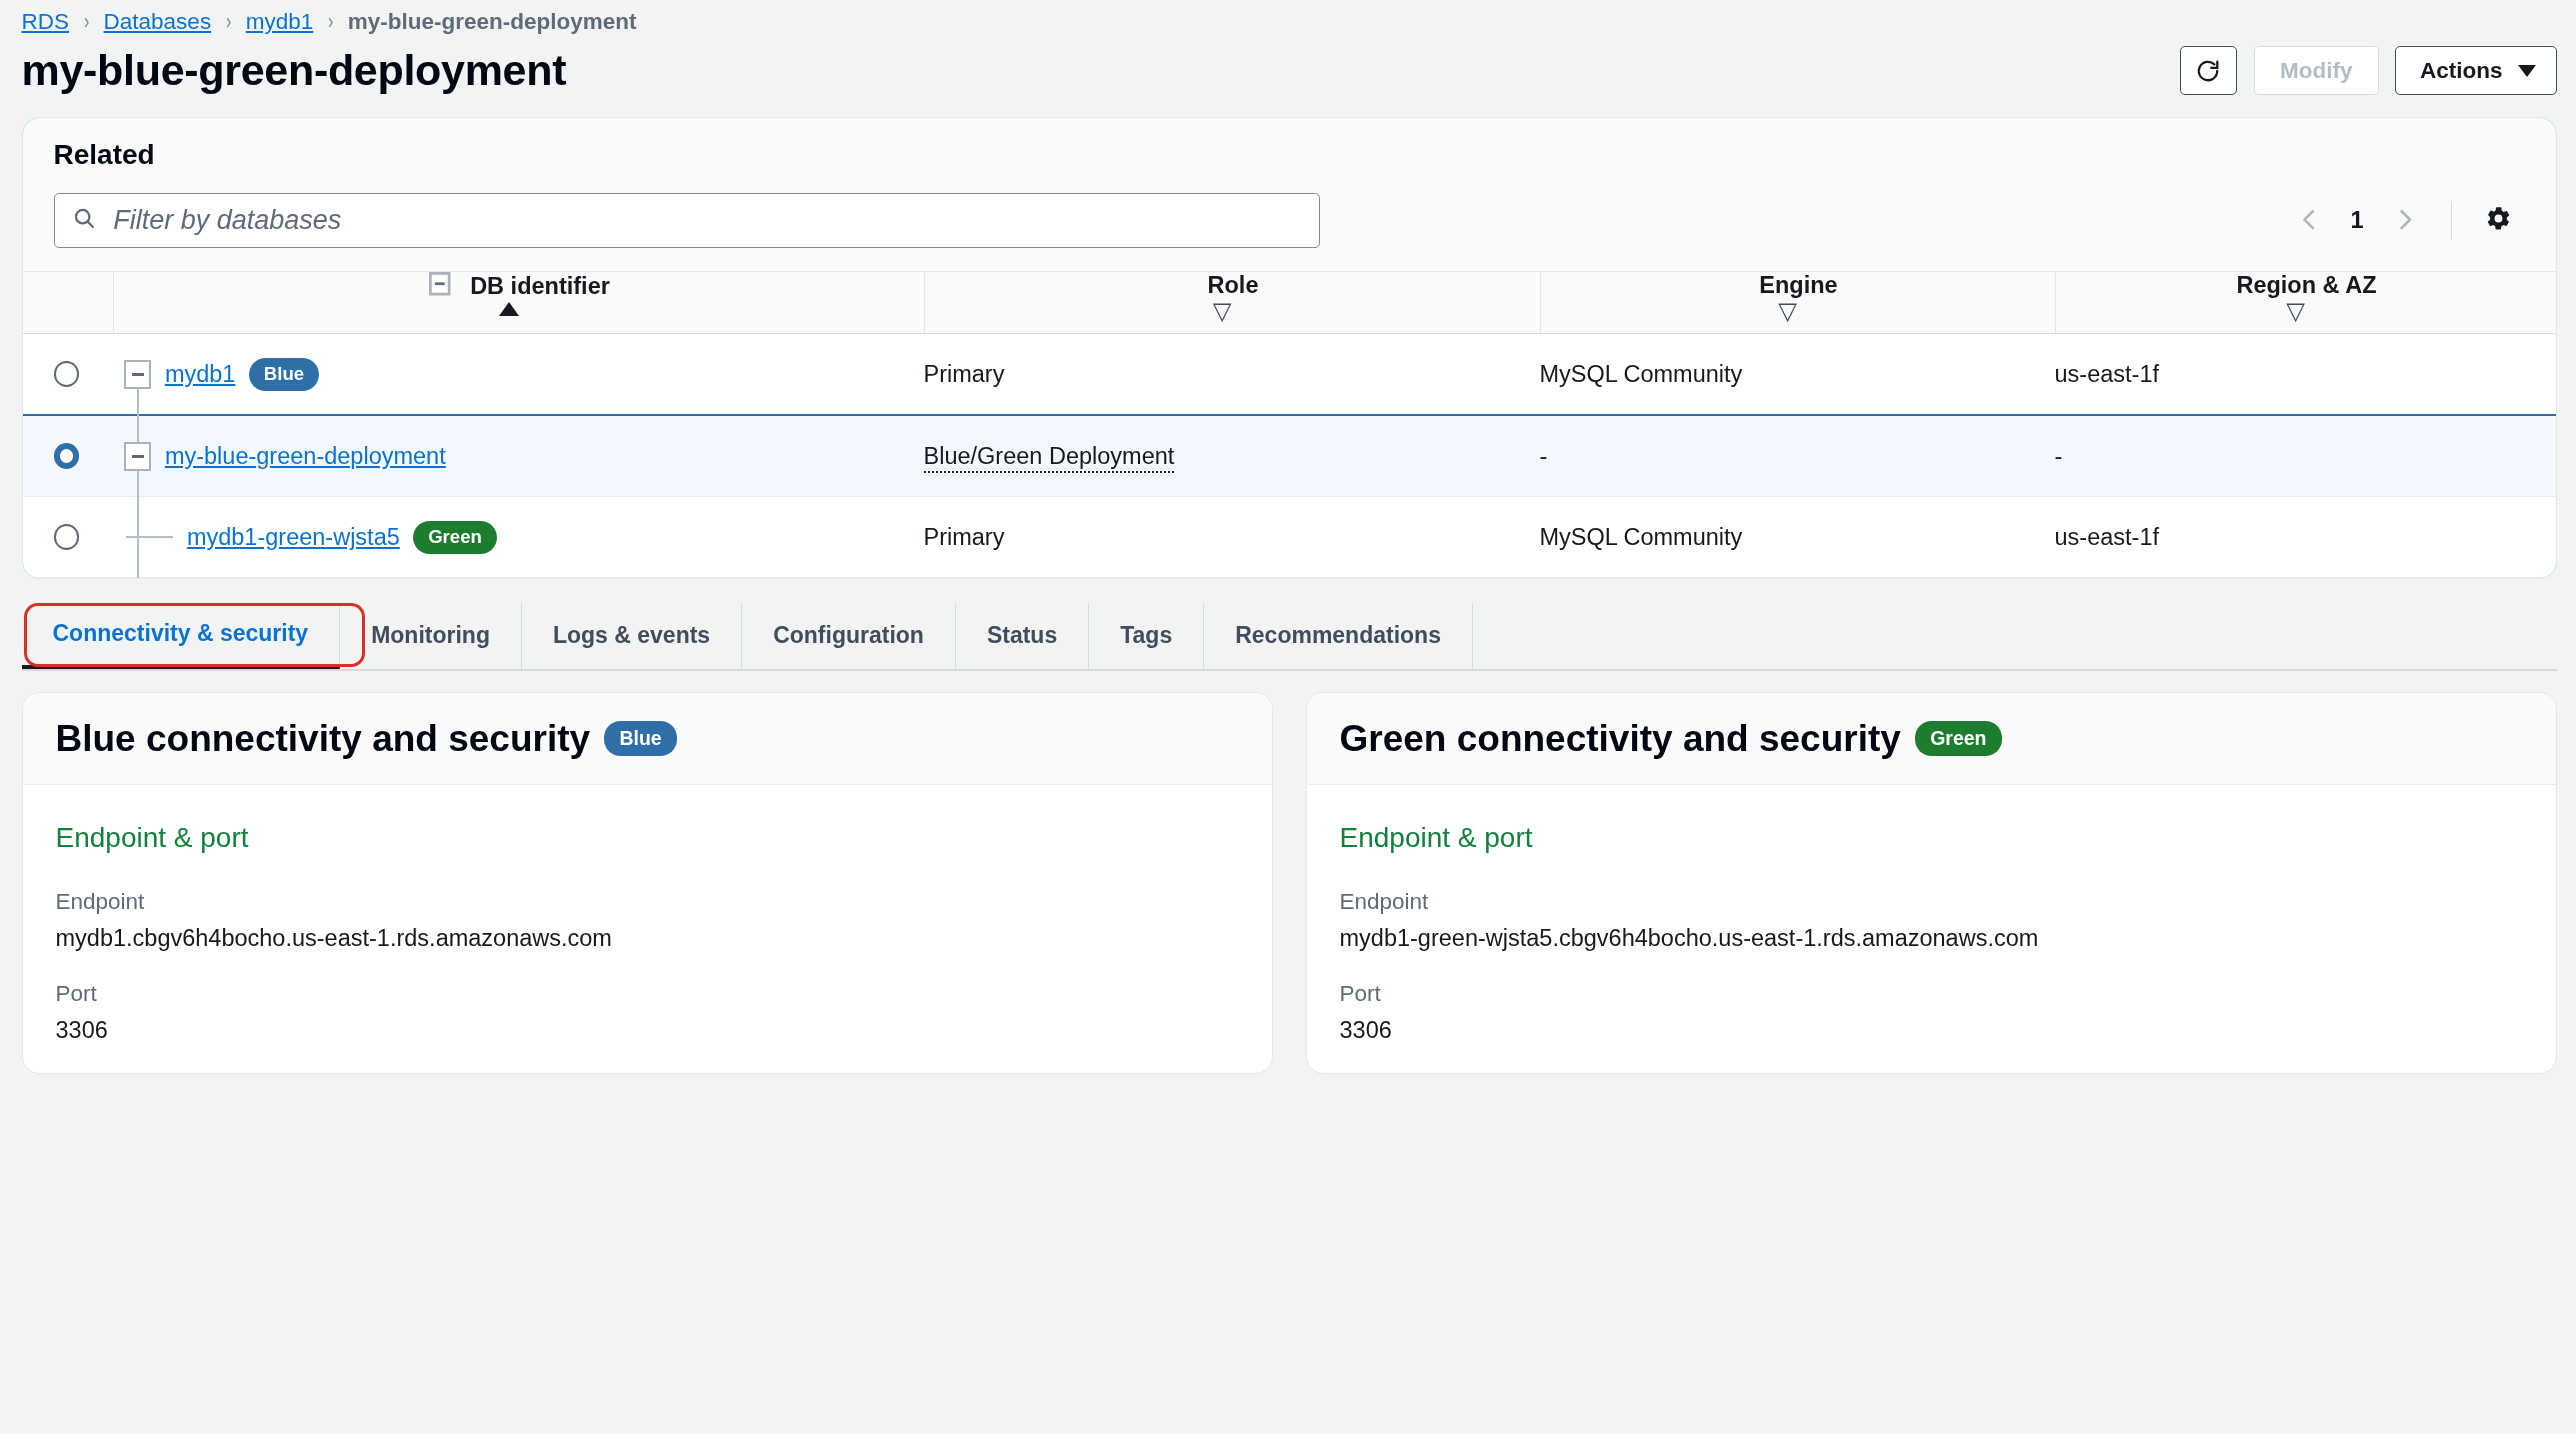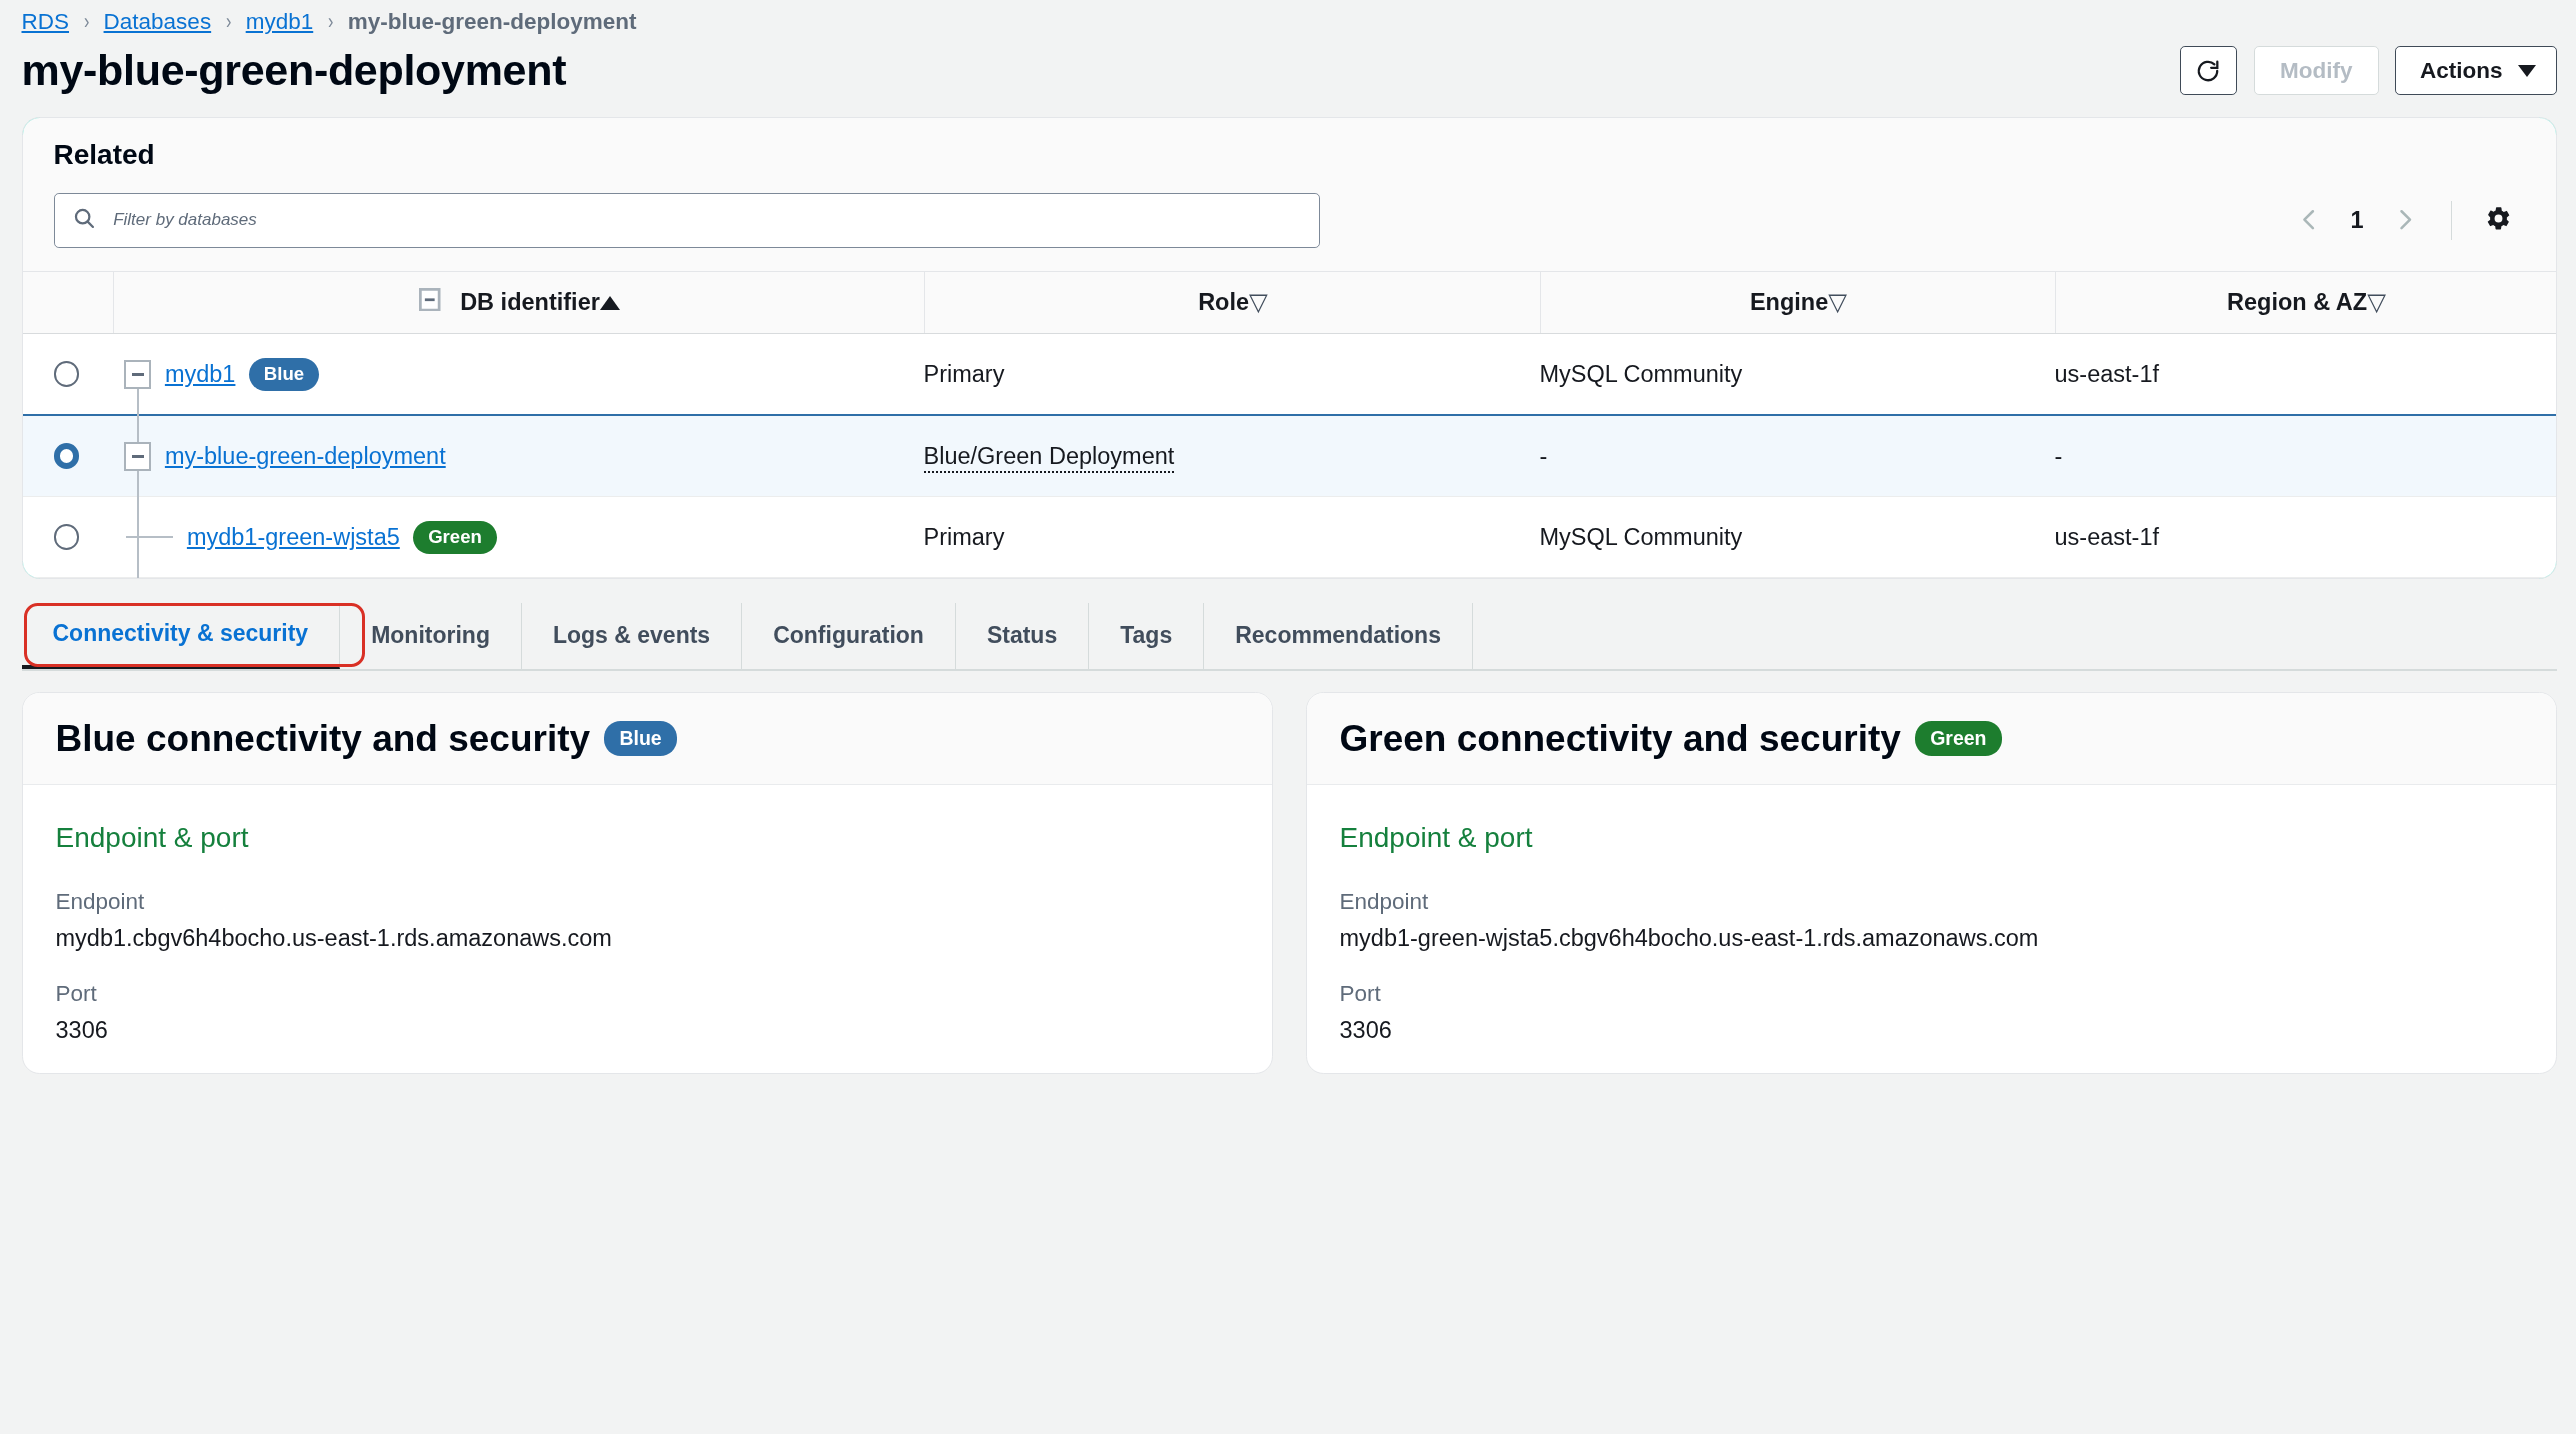--- a/index.html
+++ b/index.html
@@ -90,21 +90,21 @@
     width: 1266px; height: 55px;
     border: 1.6px solid #7d8998;
     border-radius: 4.9px;
     background: #ffffff;
     display: flex; align-items: center;
     padding: 0 17.6px;
     gap: 14.7px;
   }
   .filter-input {
     border: none; outline: none; background: transparent;
-    font-size: 17px; color: #16191f;
+    font-size: 27px; color: #16191f;
     font-family: "Liberation Sans", sans-serif;
     width: 100%;
     font-style: italic;
   }
   .filter-input::placeholder { color: #5f6b7a; font-style: italic; opacity: 1; }
 
   .pager { display: flex; align-items: center; gap: 3.9px; }
   .pager-btn {
     width: 53px; height: 53px;
     display: flex; align-items: center; justify-content: center;
@@ -132,24 +132,25 @@
     background: #fafafa;
     border-top: 1px solid #e4e6e9;
     border-bottom: 1px solid #d8dbdd;
     height: 61px;
     padding: 0;
     font-size: 23.5px; font-weight: 700; color: #16191f;
     text-align: left;
     vertical-align: middle;
   }
   .th-inner {
-    display: flex; align-items: center; justify-content: center;
+    display: flex; align-items: center; justify-content: flex-start;
     padding: 0 19.5px 0 0;
     height: 61px;
     border-left: 1px solid #e4e6e9;
+    flex-direction: column;
   }
   .th-label-wrap { display: flex; align-items: center; gap: 19.5px; padding-left: 21.5px; }
   .sort-asc {
     width: 0; height: 0;
     border-left: 10.7px solid transparent;
     border-right: 10.7px solid transparent;
     border-bottom: 14.7px solid #16191f;
   }
   .sort-none {
     font-size: 24.4px; color: #414d5c; line-height: 1; font-family: "DejaVu Sans", sans-serif;

